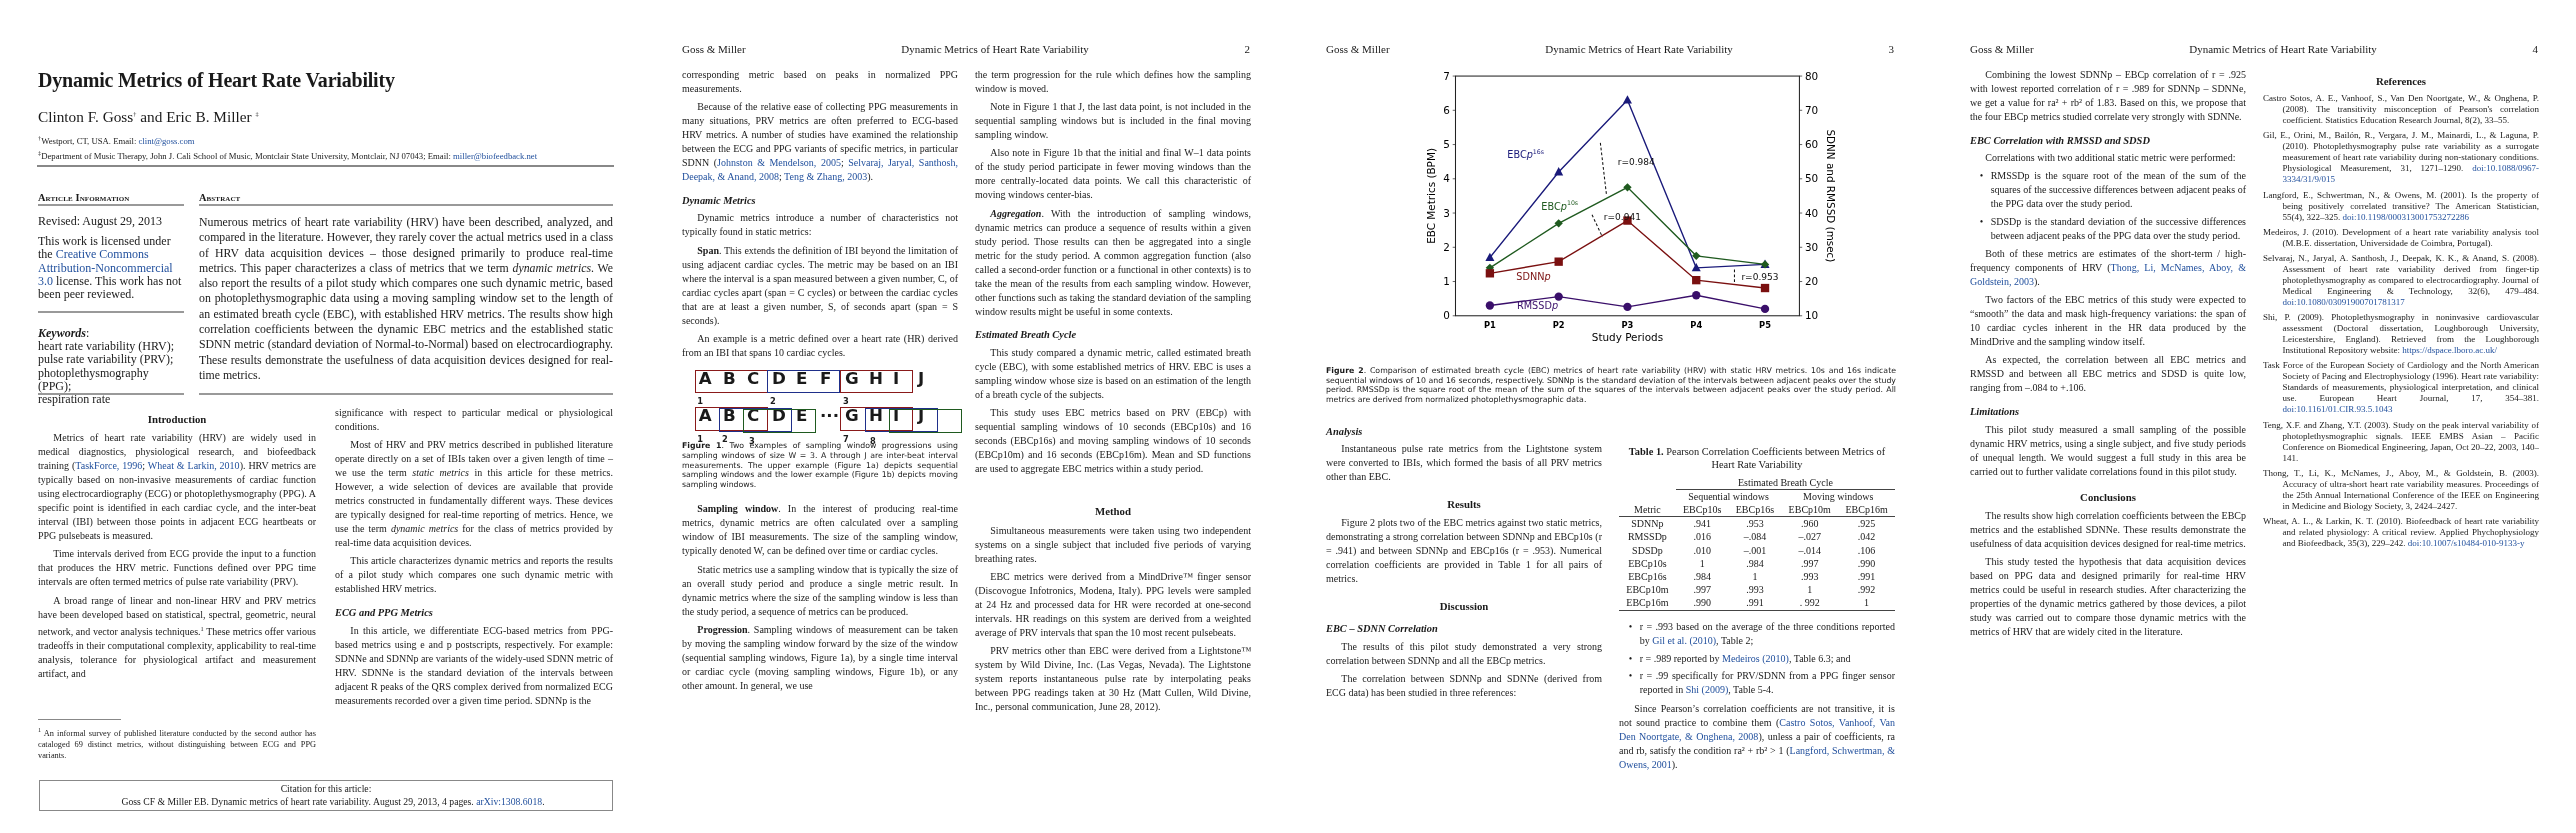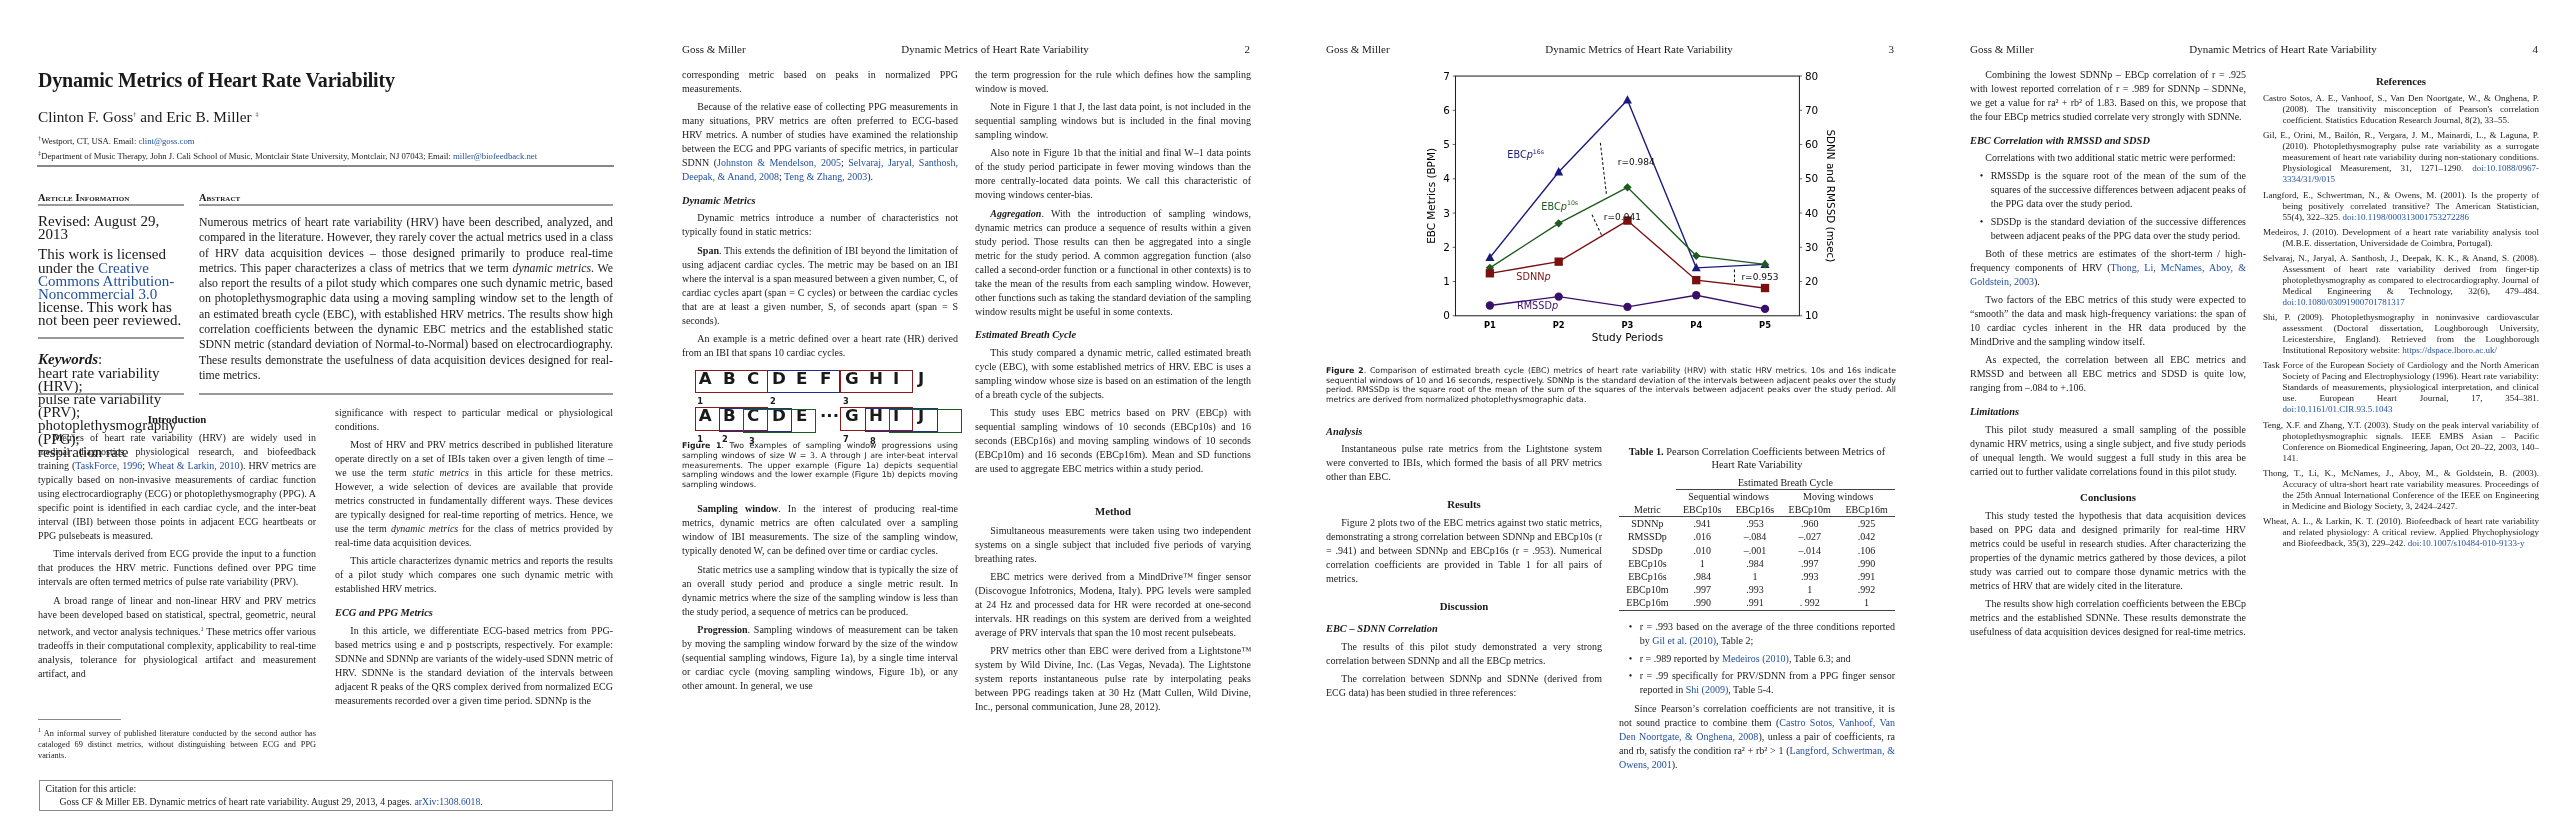--- a/index.html
+++ b/index.html
@@ -18,28 +18,28 @@
   i { font-style: italic; }
   sup { font-size: 6.3px; }
   
   .title { position: absolute; left: 38px; top: 69px; font-size: 20px; font-weight: bold; letter-spacing: -0.2px; }
   .authors { position: absolute; left: 38px; top: 108px; font-size: 15.3px; }
   .affil { position: absolute; left: 38px; top: 132px; font-size: 8.7px; line-height: 11px; }
   .rule-top { position: absolute; left: 37px; top: 165px; width: 577px; height: 2.1px; background: #888; }
   .ai-head, .abs-head { position: absolute; top: 192px; font-size: 10.4px; font-weight: bold; font-variant: small-caps; letter-spacing: 0.1px; border-bottom: 2.1px solid #999; padding-bottom: 1.4px; }
   .ai-head { left: 38px; width: 146px; }
   .abs-head { left: 199px; width: 414px; }
-  .ai { position: absolute; left: 38px; top: 215px; width: 146px; font-size: 15px; line-height: 13.2px; }
+  .ai { position: absolute; left: 38px; top: 215px; width: 146px; font-size: 12px; line-height: 13.2px; }
   .ai .rule { height: 2.1px; background: #999; margin: 9.7px 0 14px; }
   .abs { position: absolute; left: 199px; top: 215px; width: 414px; font-size: 11.8px; line-height: 15.3px; text-align: justify; }
   .abs-rule { position: absolute; left: 199px; top: 393px; width: 414px; height: 2.1px; background: #999; }
   .ai-rule2 { position: absolute; left: 38px; top: 393px; width: 146px; height: 2.1px; background: #999; }
   .footnote-line { position: absolute; left: 38px; top: 719px; width: 83px; height: 0.7px; background: #888; }
   .footnote { position: absolute; left: 38px; top: 724px; width: 278px; font-size: 8.3px; line-height: 11px; text-align: justify; }
-  .citebox { position: absolute; left: 39px; top: 780px; width: 574px; height: 31px; border: 1.4px solid #888; font-size: 9.7px; line-height: 12.5px; padding: 2.1px 5.6px; }
+  .citebox { position: absolute; left: 39px; top: 780px; width: 574px; height: 31px; border: 1.4px solid #888; font-size: 9.7px; line-height: 12.5px; padding: 2.1px 5.6px; text-align: center; }
   .citebox .l2 { padding-left: 14px; }
   
   .fig1 { width: 278px; height: 76px; position: relative; margin-top: 5.6px; }
   .fig1 .letter { position: absolute; font-family: "DejaVu Sans", sans-serif; font-size: 16.7px; font-weight: bold; }
   .fig1 .num { position: absolute; font-family: "DejaVu Sans", sans-serif; font-size: 8.3px; font-weight: bold; }
   .fig1 .box { position: absolute; border: 1.4px solid; }
   .caption { font-family: "DejaVu Sans", sans-serif; font-size: 7.8px; line-height: 9.7px; text-align: justify; }
   .caption b { font-weight: bold; margin-top: 15px; }
   
   #chart { position: absolute; left: 73px; top: 69px; width: 535px; height: 299px; }
@@ -378,22 +378,22 @@
     <ul class="bul">
       <li>RMSSDp is the square root of the mean of the sum of the squares of the successive differences between adjacent peaks of the PPG data over the study period.</li>
       <li>SDSDp is the standard deviation of the successive differences between adjacent peaks of the PPG data over the study period.</li>
     </ul>
     <p><span>Both of these metrics are estimates of the short-term / high-frequency components of HRV (</span><a class="link">Thong, Li, McNames, Aboy, &amp; Goldstein, 2003</a><span>).</span></p>
     <p>Two factors of the EBC metrics of this study were expected to “smooth” the data and mask high-frequency variations: the span of 10 cardiac cycles inherent in the HR data produced by the MindDrive and the sampling window itself.</p>
     <p>As expected, the correlation between all EBC metrics and RMSSD and between all EBC metrics and SDSD is quite low, ranging from –.084 to +.106.</p>
     <h4 class="sub">Limitations</h4>
     <p>This pilot study measured a small sampling of the possible dynamic HRV metrics, using a single subject, and five study periods of unequal length. We would suggest a full study in this area be carried out to further validate correlations found in this pilot study.</p>
     <h3 class="sec" style="margin-top:11px">Conclusions</h3>
+    <p>The results show high correlation coefficients between the EBCp metrics and the established SDNNe. These results demonstrate the usefulness of data acquisition devices designed for real-time metrics.</p>
     <p>This study tested the hypothesis that data acquisition devices based on PPG data and designed primarily for real-time HRV metrics could be useful in research studies. After characterizing the properties of the dynamic metrics gathered by those devices, a pilot study was carried out to compare those dynamic metrics with the metrics of HRV that are widely cited in the literature.</p>
-    <p>The results show high correlation coefficients between the EBCp metrics and the established SDNNe. These results demonstrate the usefulness of data acquisition devices designed for real-time metrics.</p>
   </div>
   <div class="col refs" style="left:331px; top:68px; width:276px;">
     <h3 class="sec">References</h3>
     <div id="ref-list">
         <p><span>Castro Sotos, A. E., Vanhoof, S., Van Den Noortgate, W., &amp; Onghena, P. (2008). The transitivity misconception of Pearson's correlation coefficient. Statistics Education Research Journal, 8(2), 33–55.</span></p>
         <p><span>Gil, E., Orini, M., Bailón, R., Vergara, J. M., Mainardi, L., &amp; Laguna, P. (2010). Photoplethysmography pulse rate variability as a surrogate measurement of heart rate variability during non-stationary conditions. Physiological Measurement, 31, 1271–1290. </span><a class="link">doi:10.1088/0967-3334/31/9/015</a></p>
         <p><span>Langford, E., Schwertman, N., &amp; Owens, M. (2001). Is the property of being positively correlated transitive? The American Statistician, 55(4), 322–325. </span><a class="link">doi:10.1198/000313001753272286</a></p>
         <p><span>Medeiros, J. (2010). Development of a heart rate variability analysis tool (M.B.E. dissertation, Universidade de Coimbra, Portugal).</span></p>
         <p><span>Selvaraj, N., Jaryal, A. Santhosh, J., Deepak, K. K., &amp; Anand, S. (2008). Assessment of heart rate variability derived from finger-tip photoplethysmography as compared to electrocardiography. Journal of Medical Engineering &amp; Technology, 32(6), 479–484. </span><a class="link">doi:10.1080/03091900701781317</a></p>
         <p><span>Shi, P. (2009). Photoplethysmography in noninvasive cardiovascular assessment (Doctoral dissertation, Loughborough University, Leicestershire, England). Retrieved from the Loughborough Institutional Repository website: </span><a class="link">https://dspace.lboro.ac.uk/</a></p>

